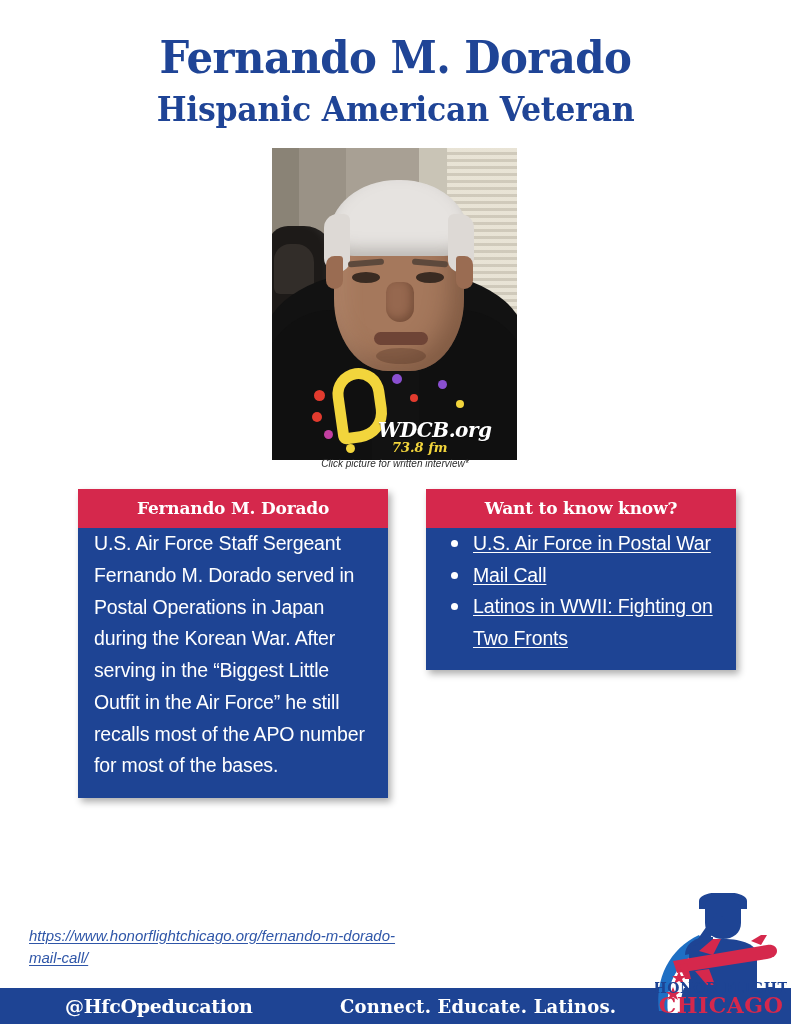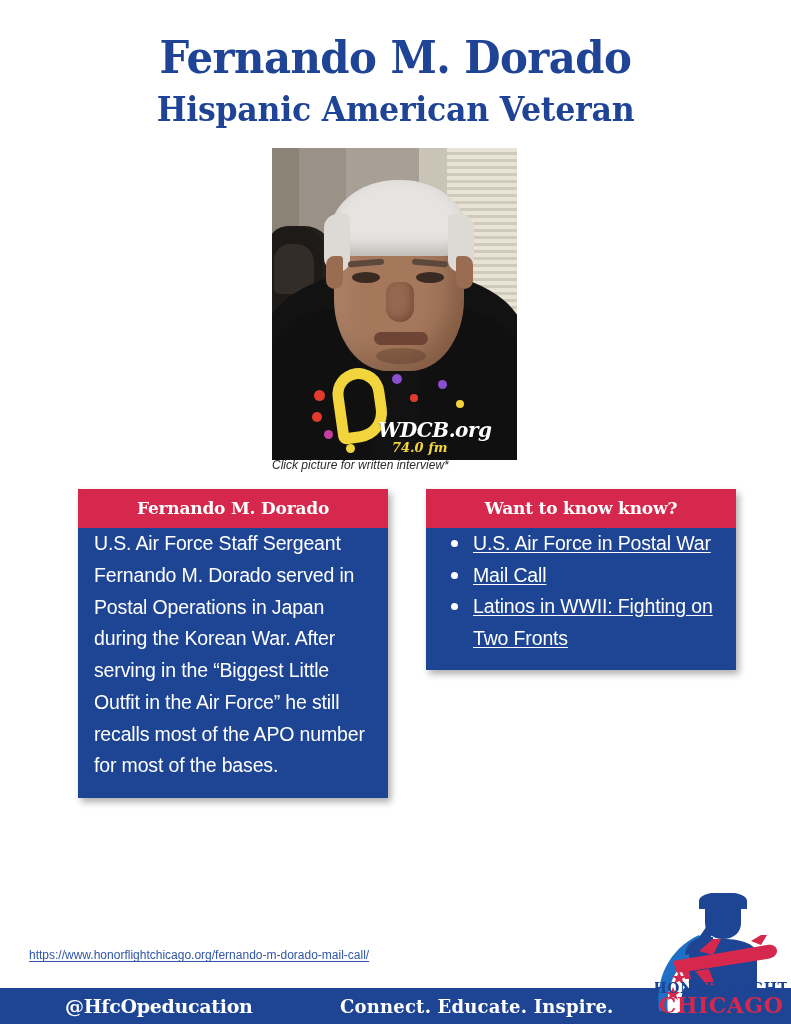--- a/index.html
+++ b/index.html
@@ -266,24 +266,24 @@
     font-size: 13px;
     color: #f2d53c;
   }
 
   
   .photo-caption {
     position: absolute;
     left: 272px;
     top: 458px;
     width: 246px;
-    text-align: left;
+    text-align: center;
     font-family: "Liberation Sans", sans-serif;
     font-style: italic;
-    font-size: 12px;
+    font-size: 10px;
     color: #2b2b2b;
     white-space: nowrap;
   }
 
   
   .card {
     position: absolute;
     background: #1e4494;
     box-shadow: 3px 4px 7px rgba(0,0,0,0.32);
   }
@@ -344,26 +344,26 @@
     text-underline-offset: 2px;
   }
 
   
   .bottom-url {
     position: absolute;
     left: 29px;
     top: 925px;
     width: 380px;
     font-family: "Liberation Sans", sans-serif;
-    font-size: 12px;
+    font-style: italic;
+    font-size: 15px;
     line-height: 1.45;
     color: #2f56a8;
     text-decoration: underline;
     text-underline-offset: 2px;
-    margin-top: 22px;
   }
 
   
   .footer-bar {
     position: absolute;
     left: 0;
     top: 988px;
     width: 791px;
     height: 36px;
     background: #1e4494;
@@ -440,21 +440,21 @@
         <div class="sax"></div>
         <div class="dot d1"></div>
         <div class="dot d2"></div>
         <div class="dot d3"></div>
         <div class="dot d4"></div>
         <div class="dot d5"></div>
         <div class="dot d6"></div>
         <div class="dot d7"></div>
         <div class="dot d8"></div>
         <div class="wdcb-text">WDCB.org</div>
-        <div class="wdcb-sub">74.0 fm</div>
+        <div class="wdcb-sub">73.8 fm</div>
       </div>
     </div>
   </div>
 
   <div class="photo-caption">Click picture for written interview*</div>
 
   <div class="card" id="card-left">
     <div class="card-header">Fernando M. Dorado</div>
     <div class="card-body">
       <div class="bio-text">U.S. Air Force Staff Sergeant Fernando M. Dorado served in Postal Operations in Japan during the Korean War. After serving in the “Biggest Little Outfit in the Air Force” he still recalls most of the APO number for most of the bases.</div>
@@ -475,21 +475,21 @@
           <a href="#">Latinos in WWII: Fighting on Two Fronts</a>
         </li>
       </ul>
     </div>
   </div>
 
   <a class="bottom-url" href="#">https://www.honorflightchicago.org/fernando-m-dorado-mail-call/</a>
 
   <div class="footer-bar">
     <div class="footer-handle">@HfcOpeducation</div>
-    <div class="footer-tagline">Connect.  Educate.  Inspire.</div>
+    <div class="footer-tagline">Connect.  Educate.  Latinos.</div>
   </div>
 
   <div class="logo">
     <svg viewBox="0 0 132 126" width="132" height="126">
 
       <path d="M4 118 C0 86 14 56 44 42 L54 56 C30 70 19 92 21 118 Z" fill="#1f6fc4"></path>
       <path d="M13 120 C10 92 22 68 48 56 L54 66 C33 78 24 98 26 120 Z" fill="#ffffff"></path>
 
       <g fill="#d5284c">
         <polygon points="18,94 20,99 25,99 21,102 23,107 18,104 13,107 15,102 11,99 16,99"></polygon>

